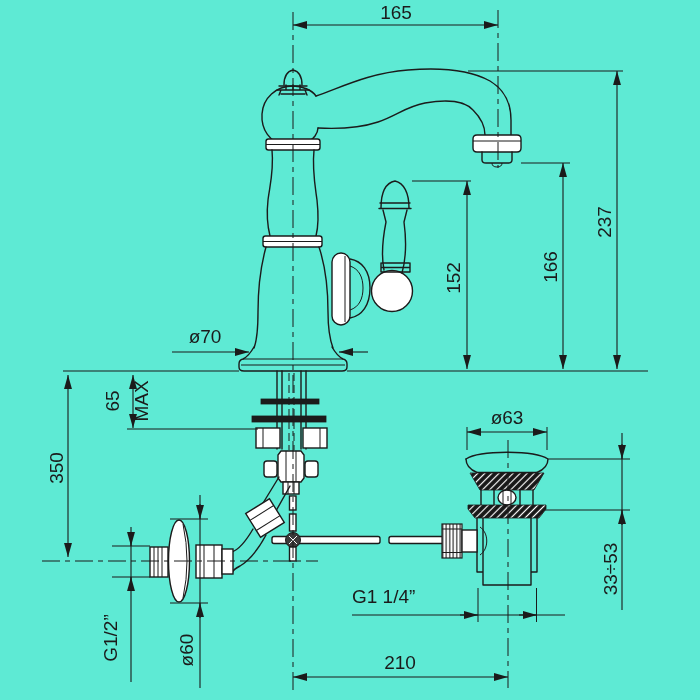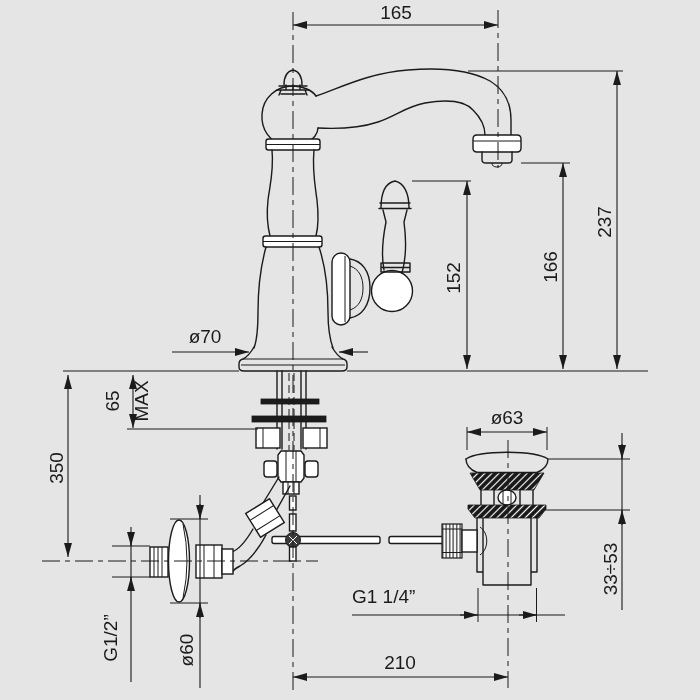--- a/index.html
+++ b/index.html
@@ -1,16 +1,16 @@
 <!DOCTYPE html>
 <html><head>
 <meta charset="utf-8">
 <style>
   html,body{margin:0;padding:0;background:#ffffff;}
-  .canvas{position:relative;width:700px;height:700px;background:#e5e5e5;overflow:hidden;
+  .canvas{position:relative;width:700px;height:700px;background:#5eead4;overflow:hidden;
           font-family:"Liberation Sans", sans-serif;}
   svg{display:block;}
   .part{stroke:#1b1b1b;stroke-width:1.4;fill:none;stroke-linecap:round;stroke-linejoin:round;}
   .partfill{stroke:#1b1b1b;stroke-width:1.4;fill:#ffffff;}
   .dark{fill:#1b1b1b;stroke:#1b1b1b;stroke-width:0.8;}
   .dim{stroke:#1b1b1b;stroke-width:1.1;fill:none;}
   .thin{stroke:#1b1b1b;stroke-width:1;fill:none;}
   .cl{stroke:#1b1b1b;stroke-width:1;fill:none;stroke-dasharray:18 5 5 5;}
   .dash{stroke:#1b1b1b;stroke-width:1;fill:none;stroke-dasharray:8 4;}
   text{fill:#1b1b1b;font-family:"Liberation Sans", sans-serif;font-size:19px;}

